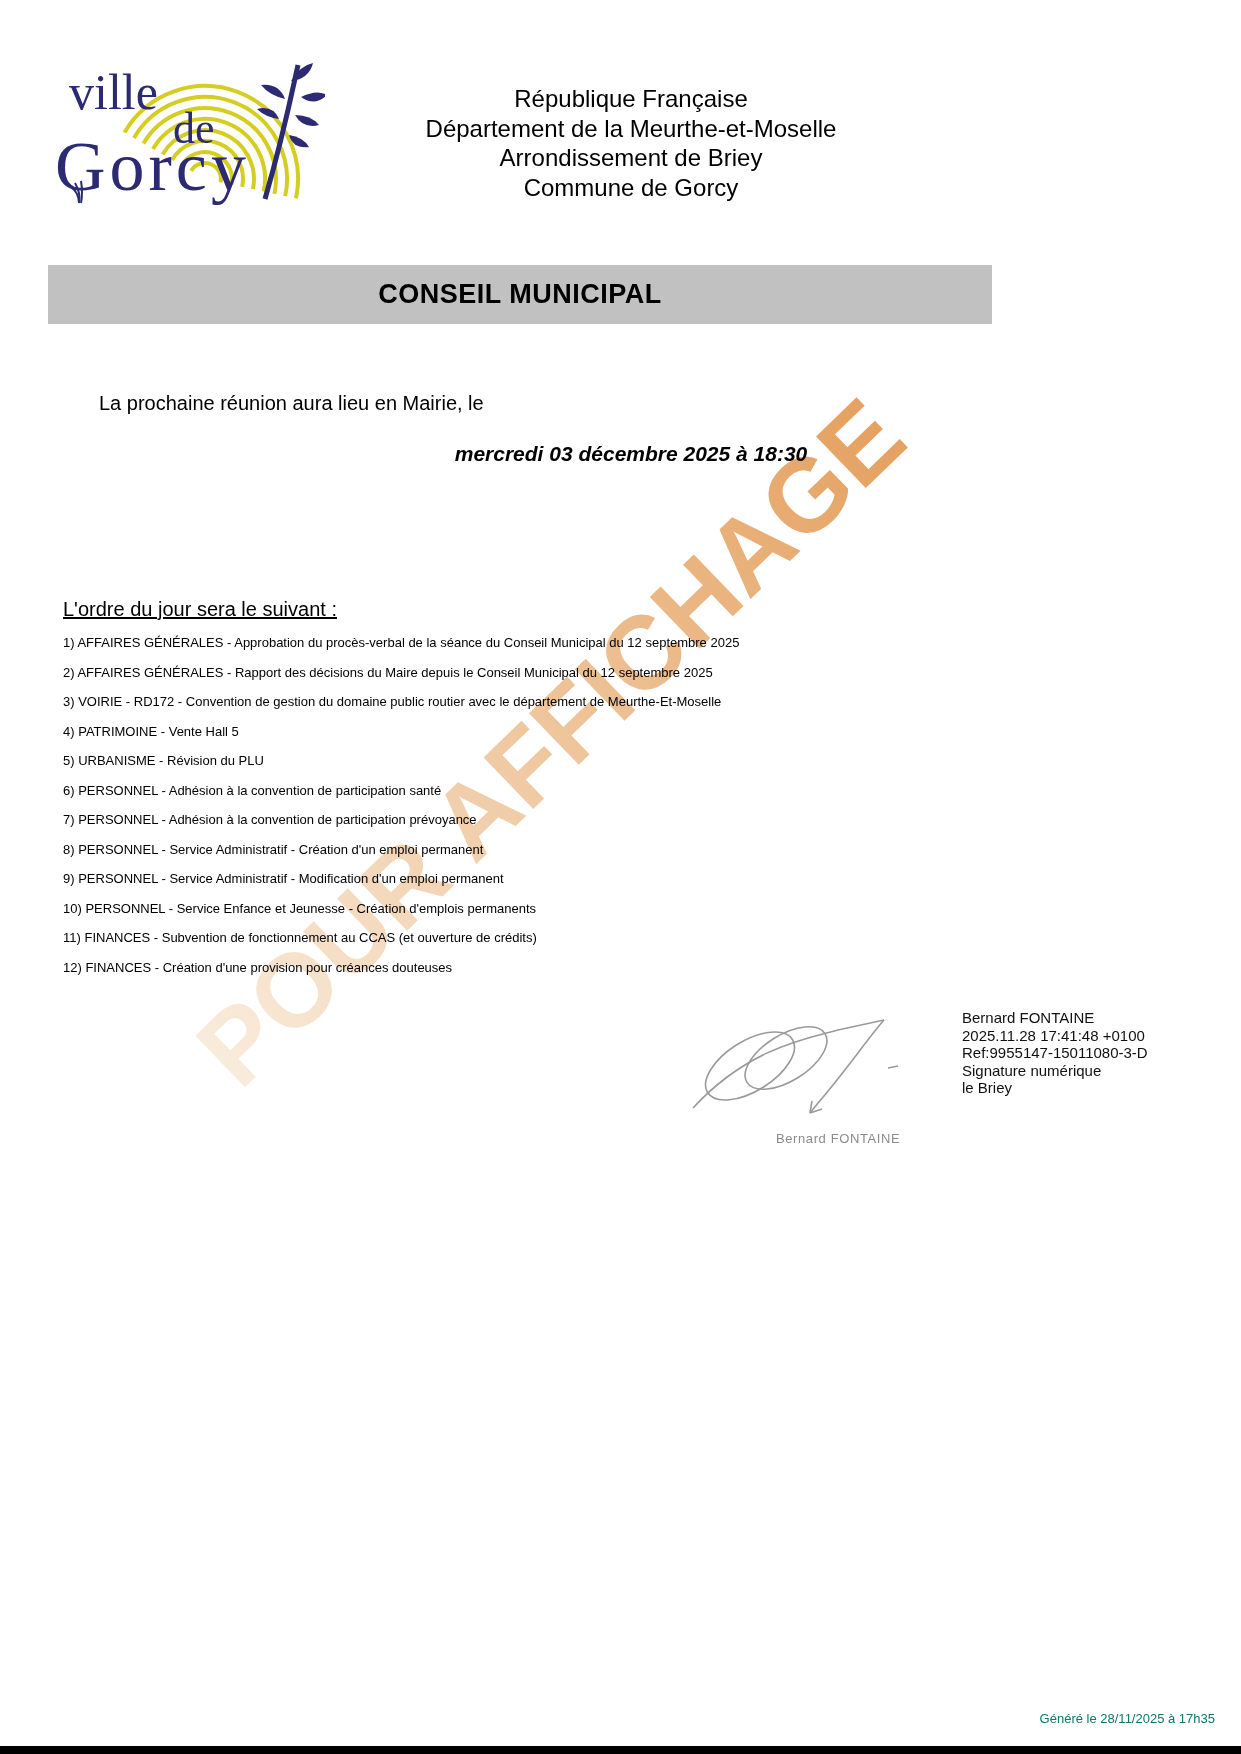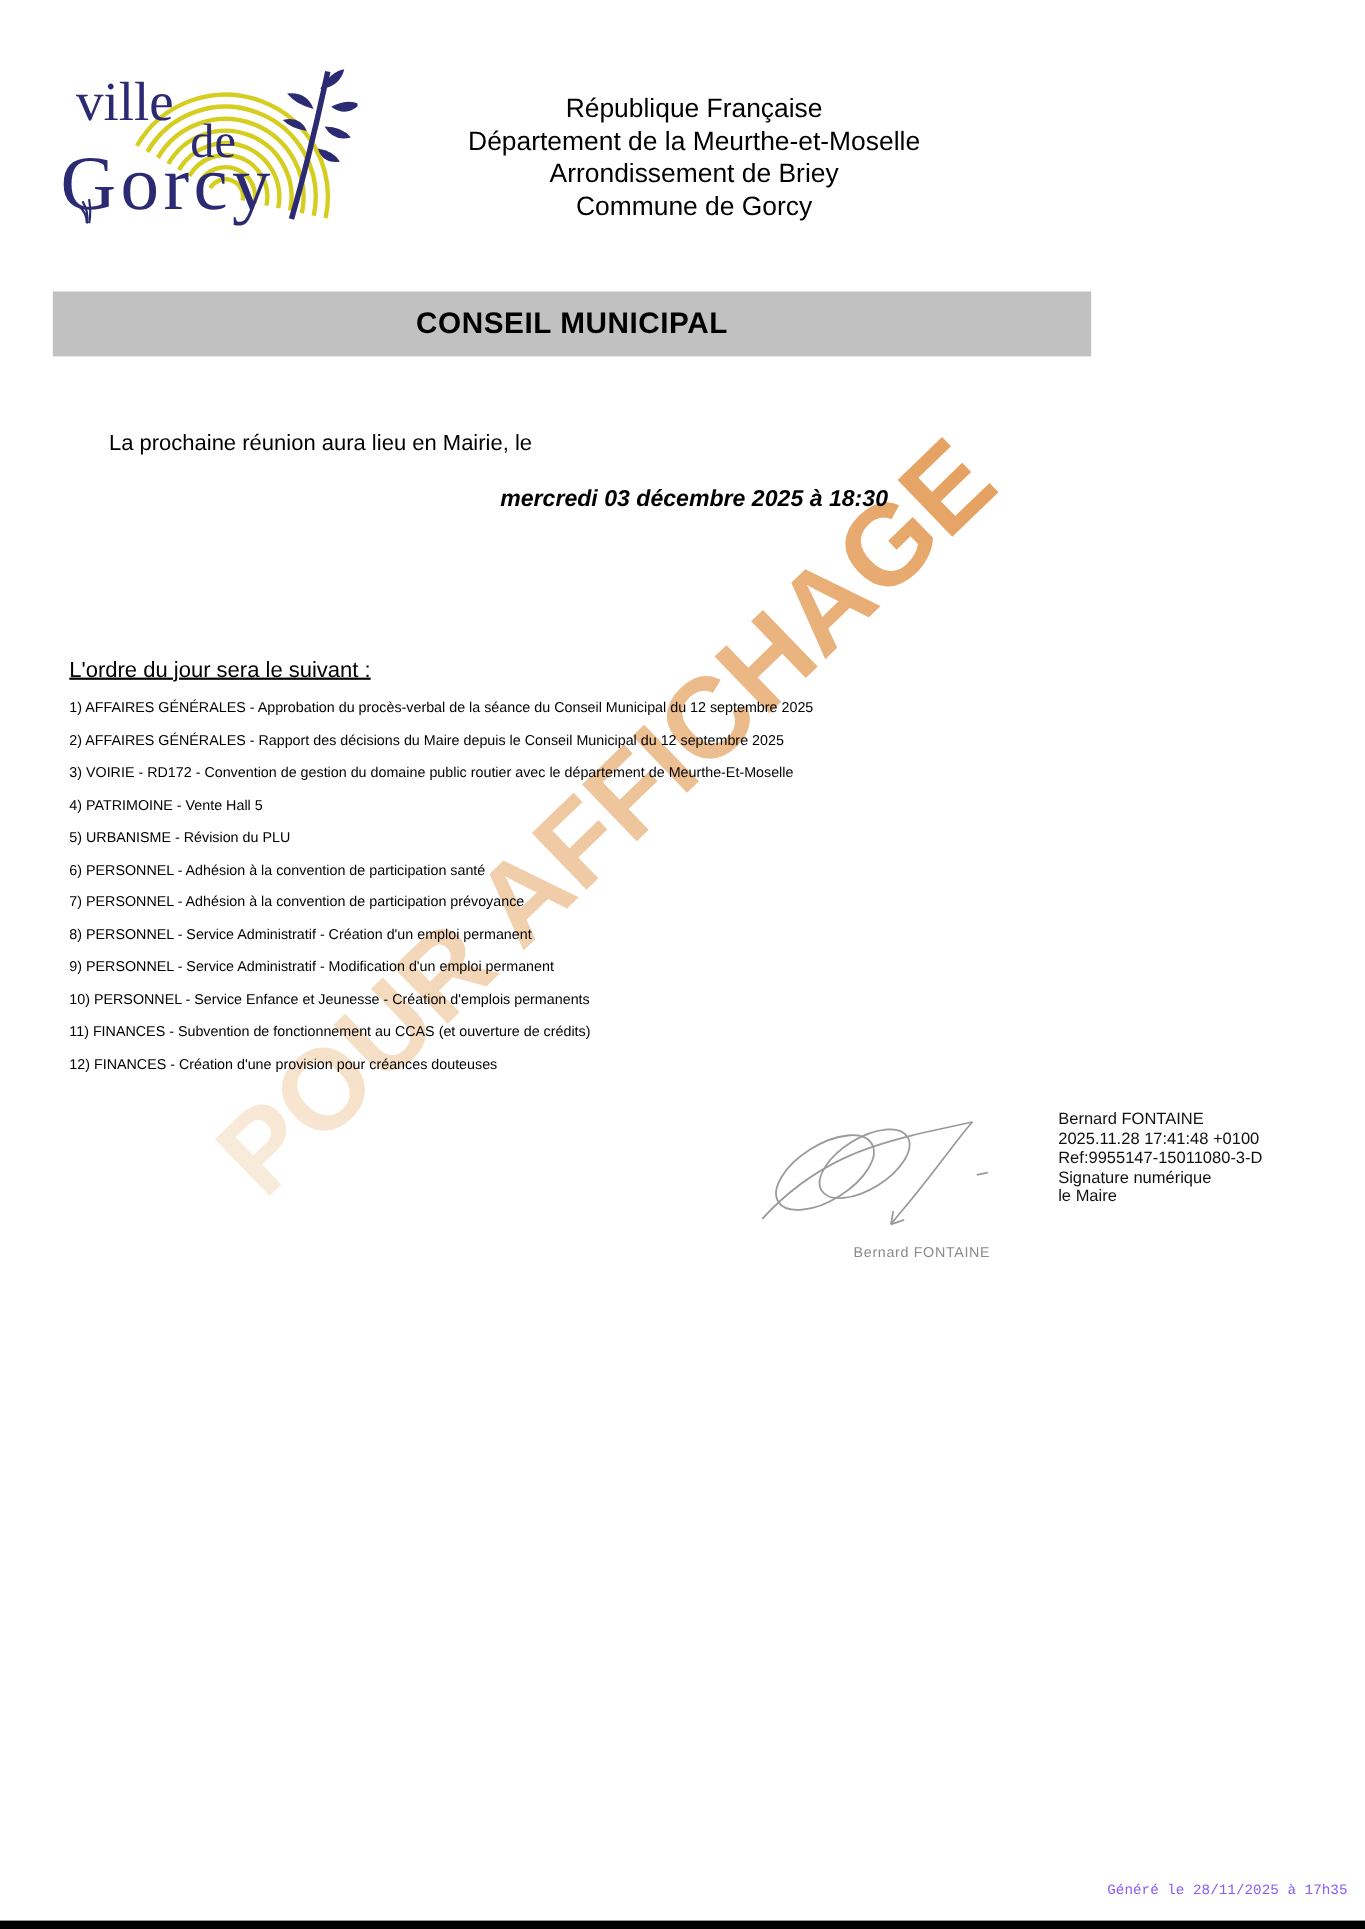--- a/index.html
+++ b/index.html
@@ -87,24 +87,23 @@
   }
   .sig-details {
     position: absolute;
     left: 962px; top: 1009px;
     font-size: 15px;
     line-height: 17.6px;
     color: #111111;
   }
   .footer-note {
     position: absolute;
-    right: 16px; top: 1711px;
+    right: 26px; top: 1711px;
     font-size: 13px;
-    color: #8b5cf6;
-    font-family: Liberation Mono, monospace;
+    color: #0f766e;
   }
   .bottom-bar {
     position: absolute;
     left: 0; top: 1746px;
     width: 1241px; height: 8px;
     background: #000000;
   }
 </style>
 </head>
 <body>
@@ -215,19 +214,19 @@
   <div class="sig-details">
 
       <div class="sig-line">Bernard FONTAINE</div>
 
       <div class="sig-line">2025.11.28 17:41:48 +0100</div>
 
       <div class="sig-line">Ref:9955147-15011080-3-D</div>
 
       <div class="sig-line">Signature numérique</div>
 
-      <div class="sig-line">le Maire</div>
+      <div class="sig-line">le Briey</div>
     </div>
 
   <div class="footer-note">Généré le 28/11/2025 à 17h35</div>
   <div class="bottom-bar"></div>
 
 </div>
 
 </body></html>

